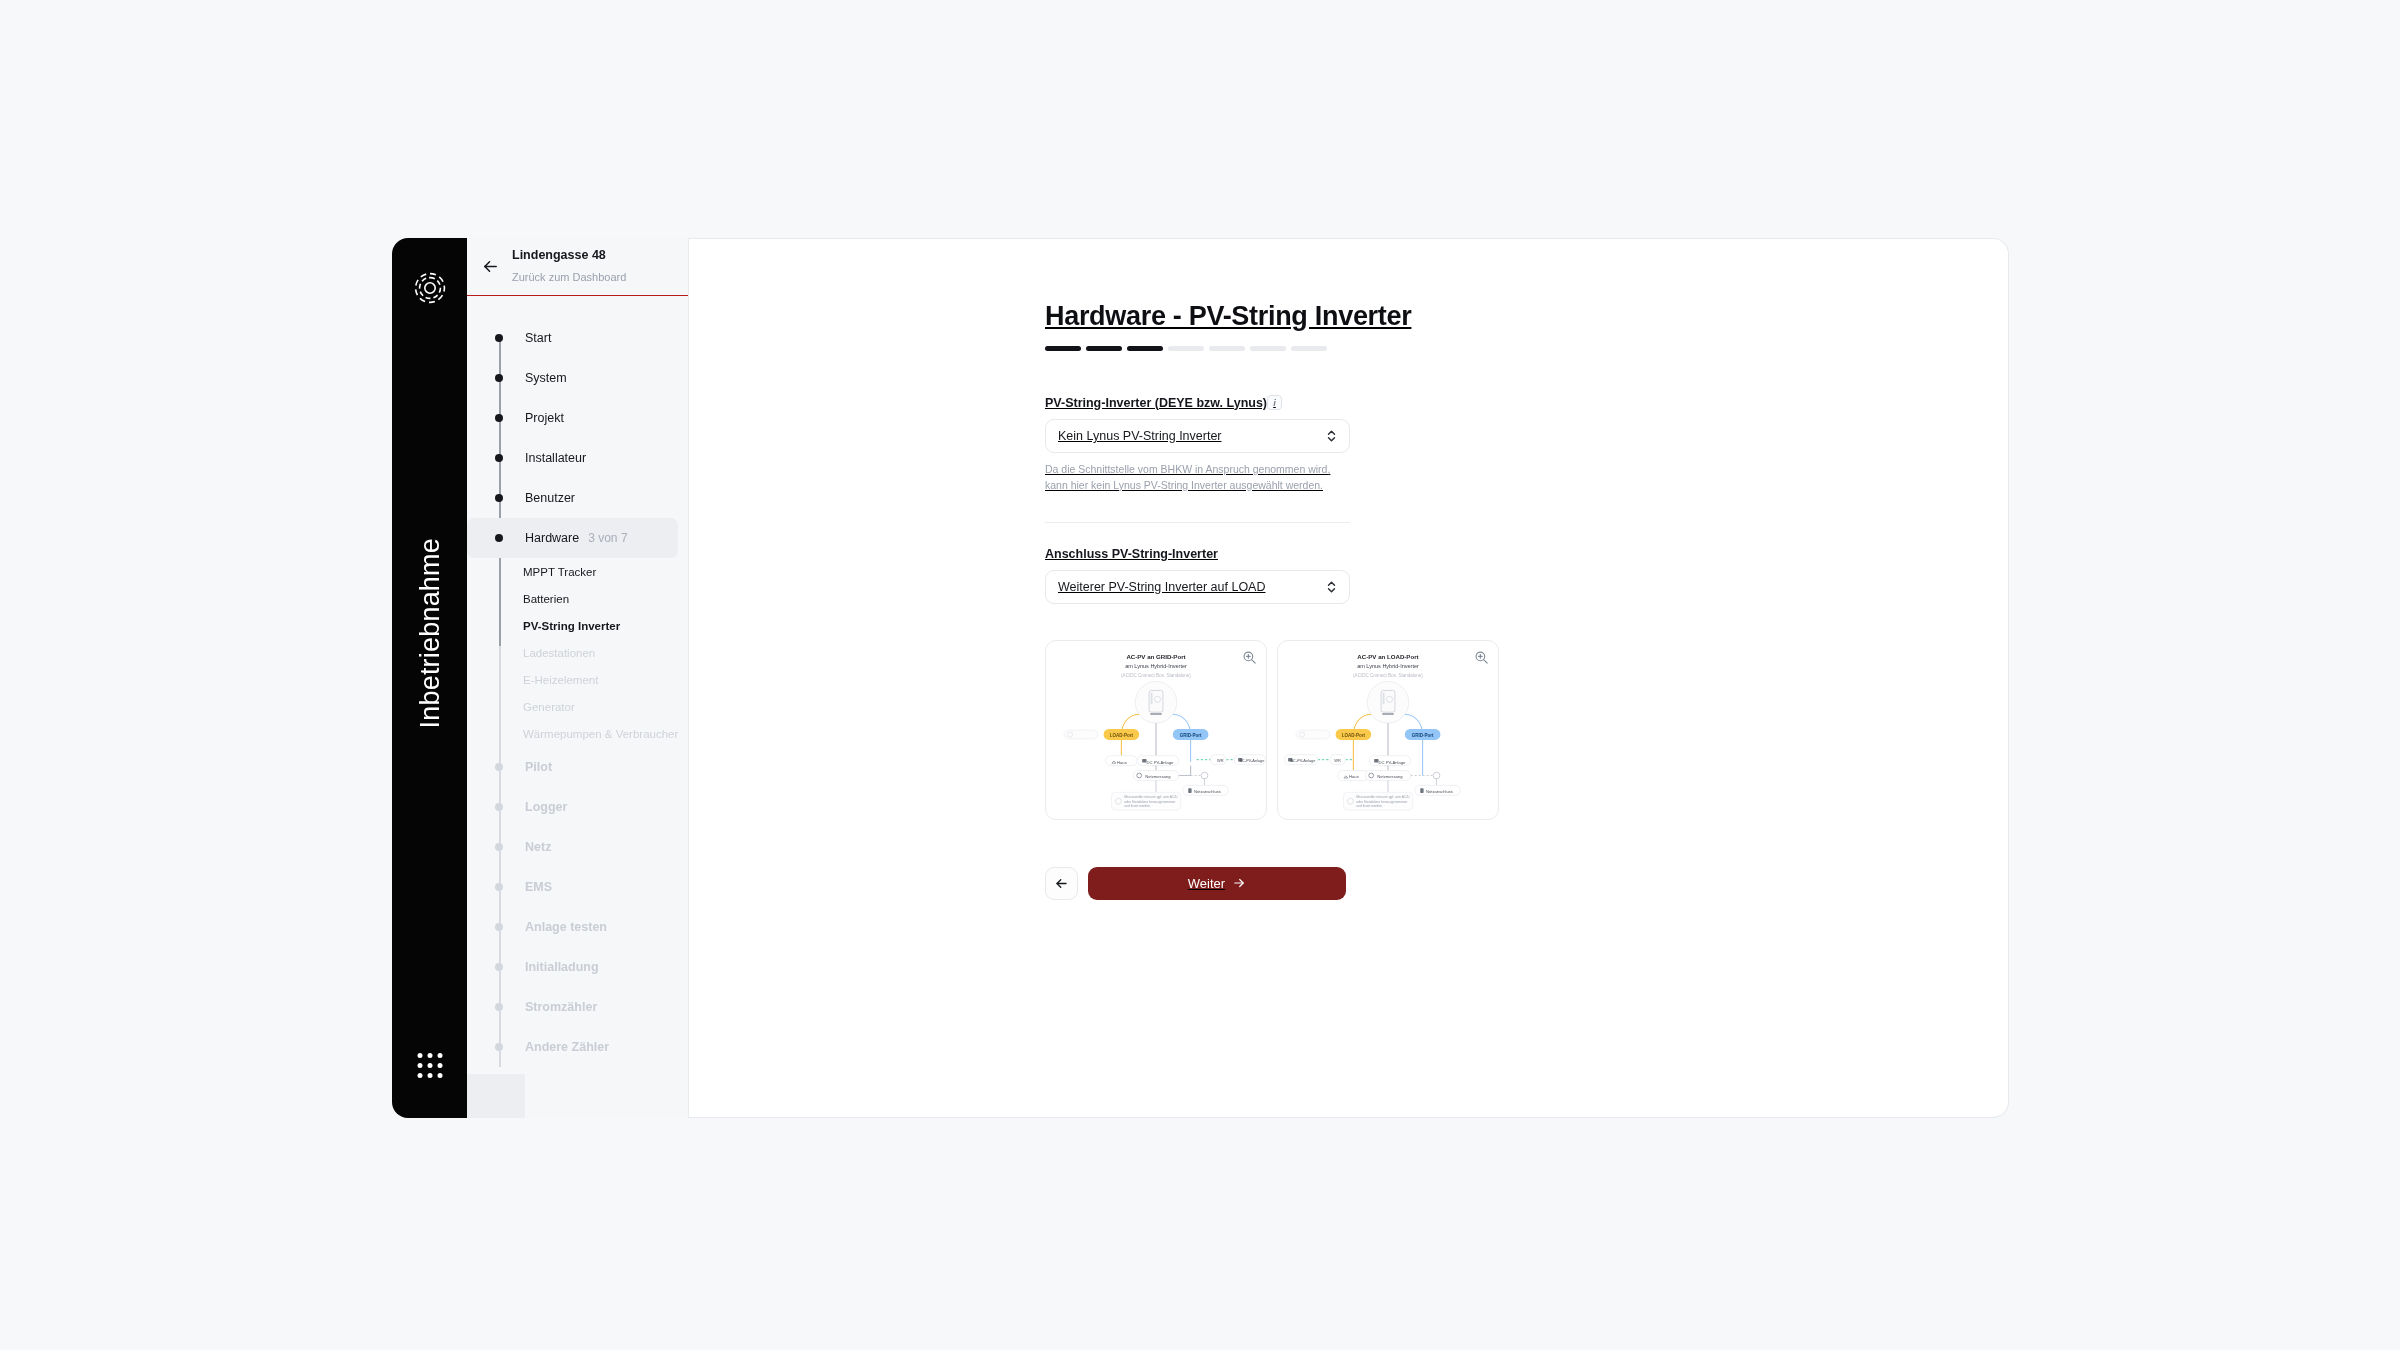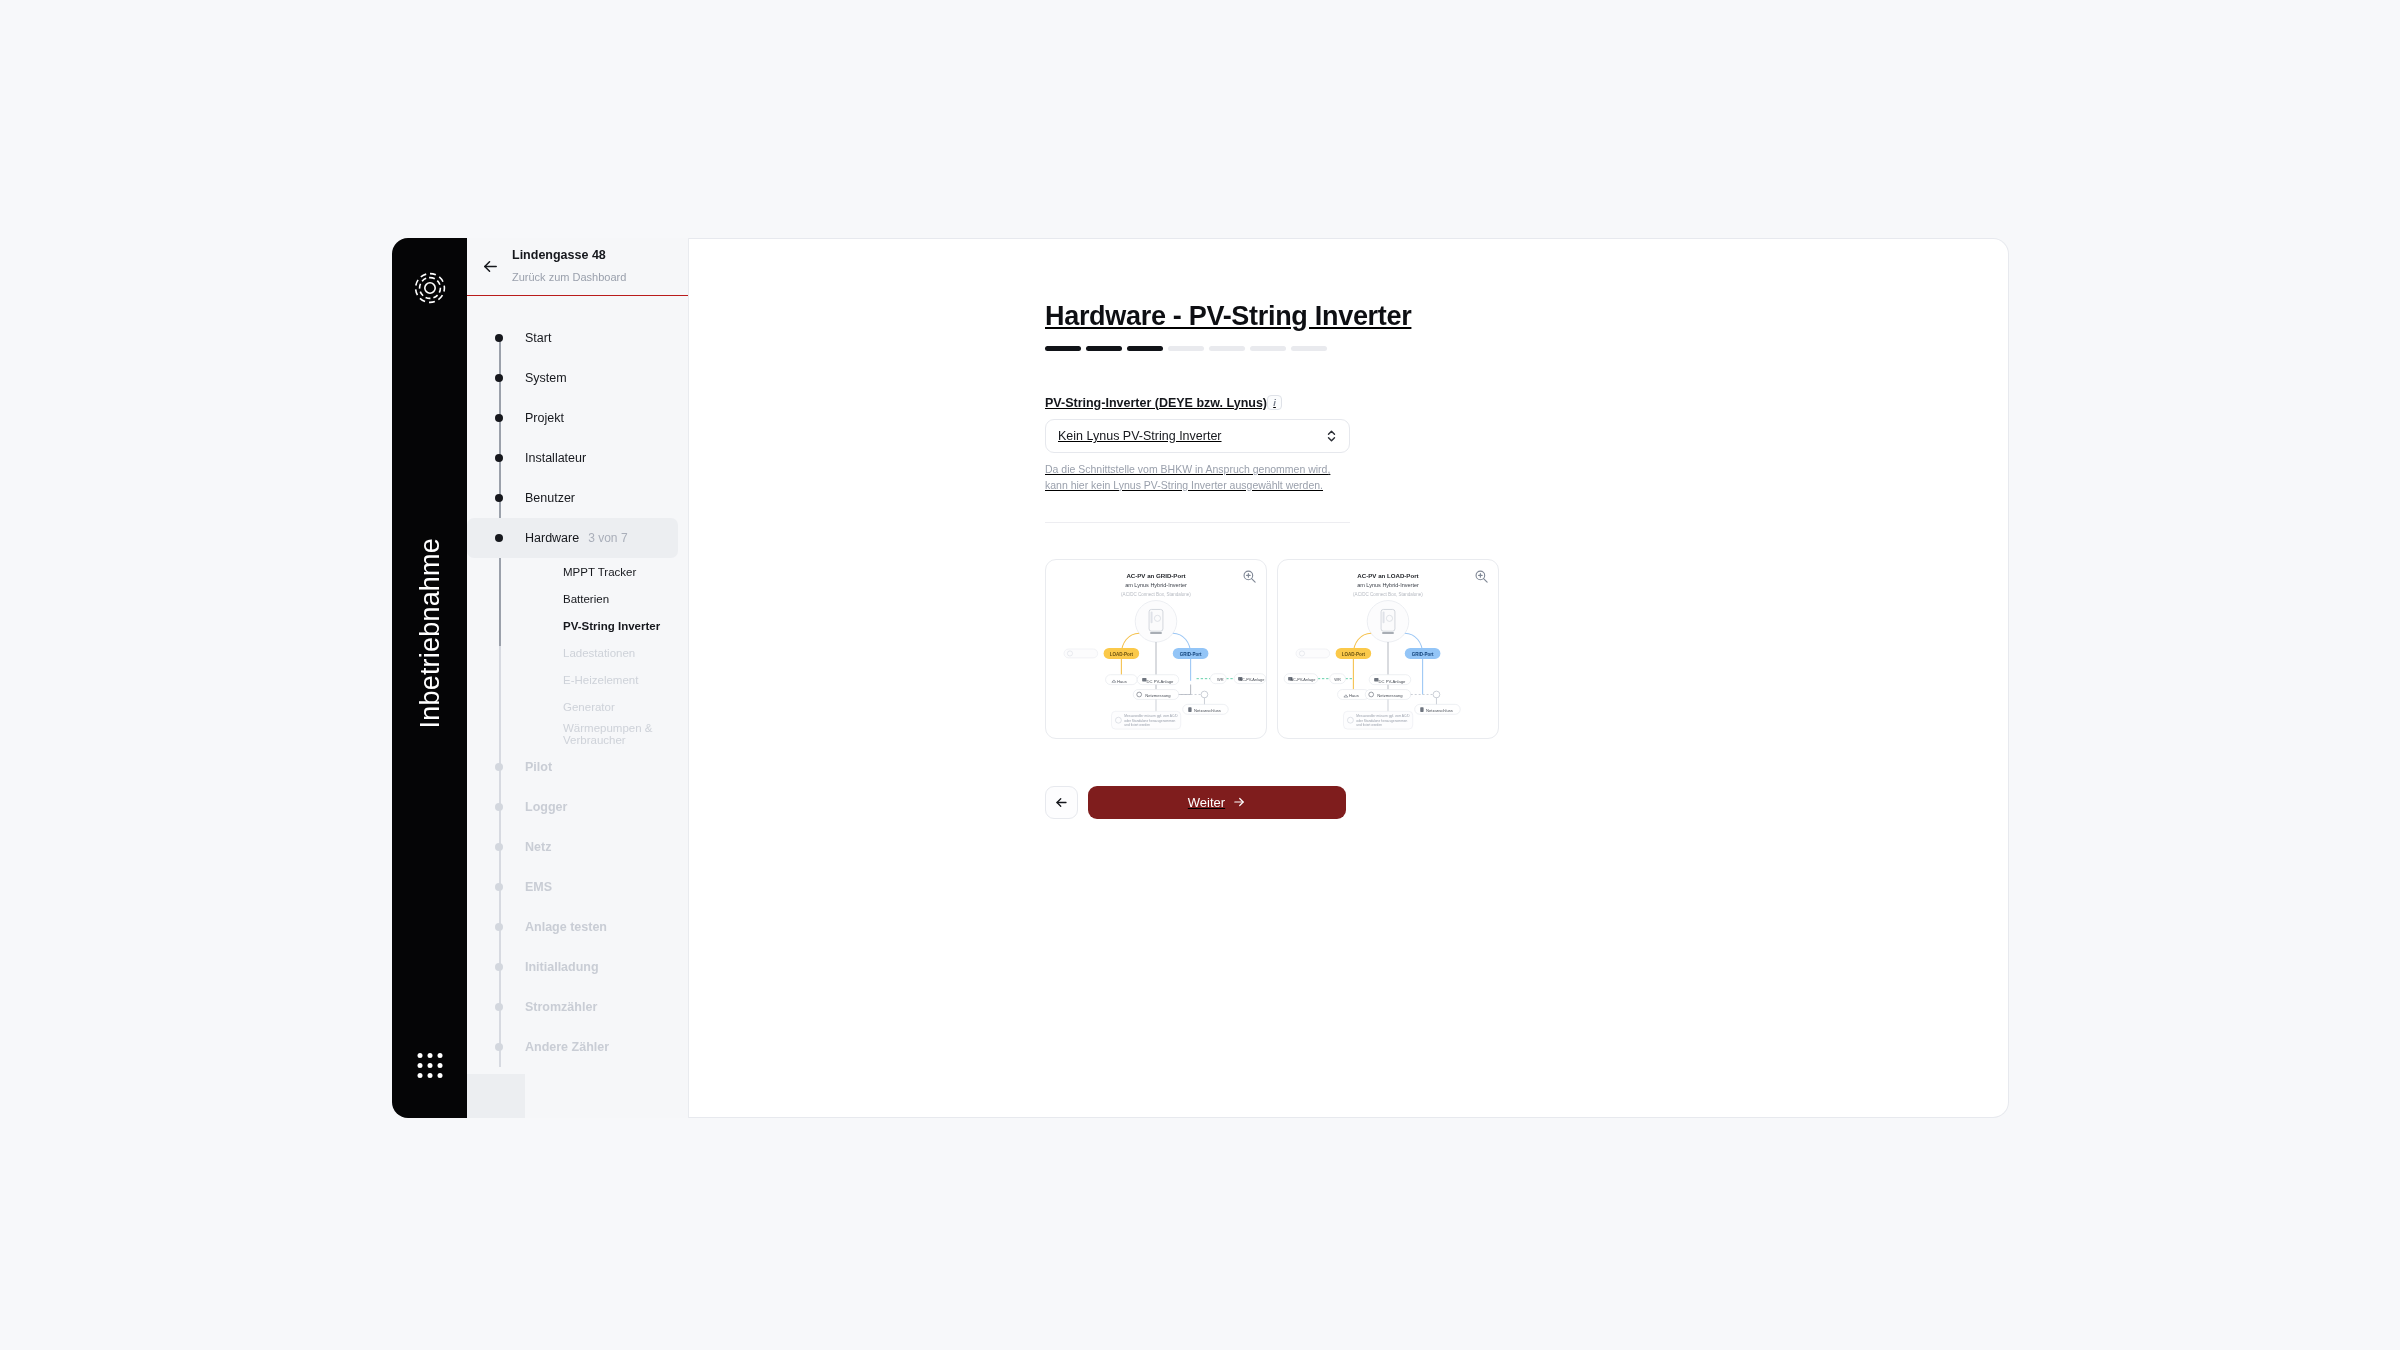--- a/index.html
+++ b/index.html
@@ -106,21 +106,21 @@
   .nav-row.active {
     background: #eceef1;
     border-radius: 7px;
     margin-right: 10px;
   }
   .nav-badge { font-size: 12px; color: #a9aeb9; margin-left: 9px; font-weight: 400; }
 
   .sub-row {
     height: 27px;
     display: flex; align-items: center;
-    padding-left: 96px;
+    padding-left: 56px;
     font-size: 11.5px;
     color: #16181d;
     position: relative;
   }
   .sub-row.current { font-weight: 700; }
   .sub-row.muted { color: #ced2d9; }
 
   #sidebar-footer {
     position: absolute; left: 0; bottom: 0;
     width: 58px; height: 44px;
@@ -382,20 +382,32 @@
           <svg class="chev" viewBox="0 0 11 16" fill="none" stroke="currentColor" stroke-width="1.4" stroke-linecap="round" stroke-linejoin="round">
             <path d="M2.5 6.3L5.5 3.2l3 3.1"></path>
               <path d="M2.5 9.7l3 3.1 3-3.1"></path>
           </svg>
         </div>
         <div class="field-hint">Da die Schnittstelle vom BHKW in Anspruch genommen wird, kann hier kein Lynus PV-String Inverter ausgewählt werden.</div>
       </div>
 
       <div class="divider"></div>
 
+      <div class="field" style="margin-top:24px">
+        <div class="field-label">
+          <span>Anschluss PV-String-Inverter</span>
+        </div>
+        <div class="select-box">
+          <span>Weiterer PV-String Inverter auf LOAD</span>
+          <svg class="chev" viewBox="0 0 11 16" fill="none" stroke="currentColor" stroke-width="1.4" stroke-linecap="round" stroke-linejoin="round">
+            <path d="M2.5 6.3L5.5 3.2l3 3.1"></path>
+              <path d="M2.5 9.7l3 3.1 3-3.1"></path>
+          </svg>
+        </div>
+      </div>
 
       <div id="diagrams">
 
         <div class="diagram-card">
           <svg class="zoom-icon" viewBox="0 0 16 16" fill="none" stroke="currentColor" stroke-width="1.2" stroke-linecap="round">
             <circle cx="6.8" cy="6.8" r="4.6"></circle>
               <path d="M10.2 10.2L14 14"></path>
               <path d="M6.8 4.9v3.8M4.9 6.8h3.8"></path>
           </svg>
           <svg class="dia-svg" viewBox="0 0 222 180">

